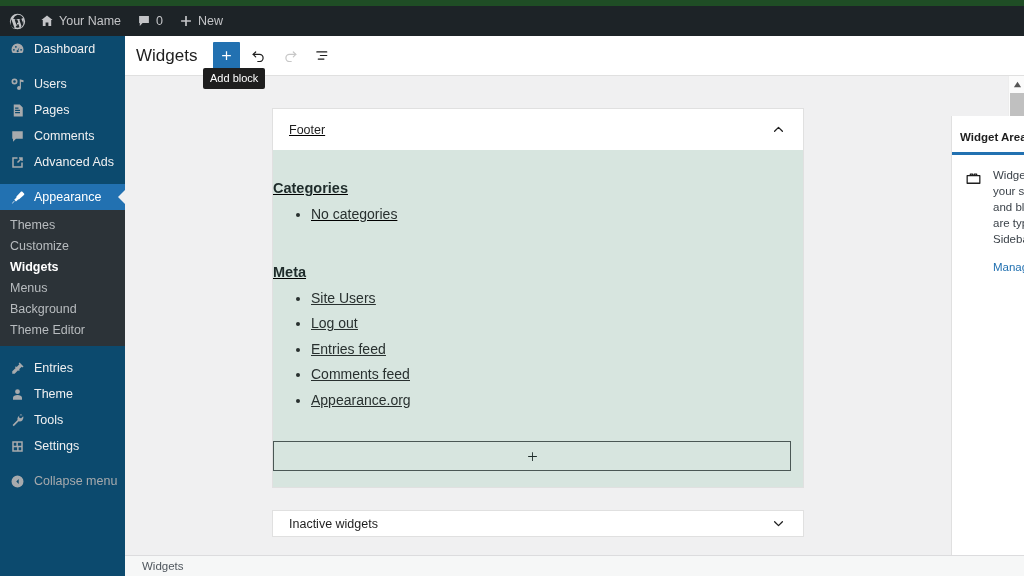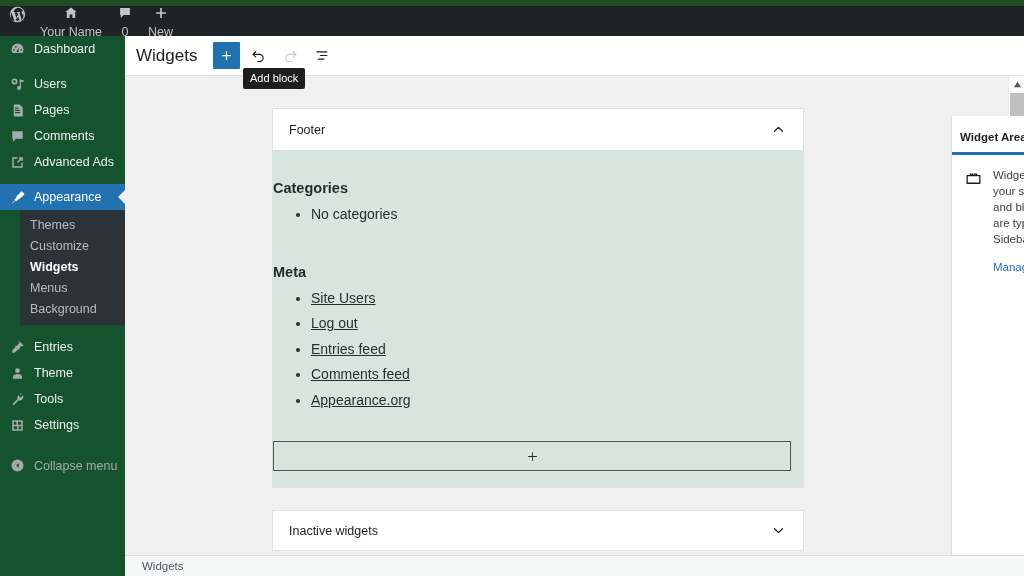--- a/index.html
+++ b/index.html
@@ -18,57 +18,57 @@
   }
 
   
   .adminbar {
     position: absolute; top: 6px; left: 0; width: 1024px; height: 30px;
     background: #1d2327; display: flex; align-items: center;
     color: #c3c4c7; font-size: 12.5px;
   }
   .ab-item {
     display: flex; align-items: center; gap: 5px;
-    height: 30px; padding: 0 8px; color: #c3c4c7; white-space: nowrap; flex-direction: column;
+    height: 30px; padding: 0 8px; color: #c3c4c7; white-space: nowrap;
   }
   .ab-item.logo { padding-left: 9px; padding-right: 6px; }
   .ab-ico { display: inline-flex; align-items: center; justify-content: center; }
   .ab-ico svg { display: block; }
 
   
   .adminmenu {
     position: absolute; top: 36px; left: 0; width: 125px; height: 540px;
-    background: #14532d; color: #f0f0f1; font-size: 12.5px;
+    background: #0c4a6e; color: #f0f0f1; font-size: 12.5px;
   }
   .menu-item {
     position: relative;
     display: flex; align-items: center; gap: 9px;
     height: 26px; padding-left: 9px; color: #f0f0f1;
   }
   .menu-item .mi-icon { width: 16px; display: flex; align-items: center; justify-content: center; color: #a7aaad; }
   .menu-item .mi-icon svg { display: block; }
   .menu-item.current {
     background: #2271b1; color: #fff; font-weight: normal;
   }
   .menu-item.current .mi-icon { color: #fff; }
   .menu-item.current .arrow {
     position: absolute; right: -1px; top: 50%; transform: translateY(-50%);
     width: 0; height: 0;
     border-top: 8px solid transparent;
     border-bottom: 8px solid transparent;
     border-right: 8px solid #f0f0f1;
   }
   .menu-gap { height: 9px; }
-  .submenu { background: #2c3338; padding: 4px 0 6px 0; margin-left: 20px; }
+  .submenu { background: #2c3338; padding: 4px 0 6px 0; }
   .submenu-item {
     display: block; padding: 2.5px 0 2.5px 10px;
     font-size: 12.5px; color: #b8bcbf; line-height: 16px;
   }
   .submenu-item.current { color: #fff; font-weight: bold; }
-  .menu-item.dim { color: #a7aaad; align-items: flex-end; }
+  .menu-item.dim { color: #a7aaad; }
 
   
   .main {
     position: absolute; top: 36px; left: 125px;
     width: 899px; height: 540px; background: #fff; overflow: hidden;
   }
 
   
   .edheader {
     position: relative; height: 40px; background: #fff;
@@ -80,36 +80,37 @@
     width: 28px; height: 28px; display: flex; align-items: center;
     justify-content: center; background: none; border: none; color: #1e1e1e;
   }
   .tbtn.primary { background: #2271b1; color: #fff; border-radius: 1px; width: 27px; height: 27px; }
   .tbtn.disabled { color: #c7c7c7; }
   .tbtn svg { display: block; }
   .tooltip {
     position: absolute; left: 78px; top: 32px;
     background: #1e1e1e; color: #fff; font-size: 11px;
     padding: 4px 7px; white-space: nowrap; border-radius: 2px;
-    z-index: 30; line-height: 13px; margin-left: 40px;
+    z-index: 30; line-height: 13px;
   }
 
   
   .canvas {
     position: absolute; top: 40px; left: 0; right: 0; bottom: 0;
     background: #f0f0f1; overflow: hidden;
   }
   .canvas-scroll {
     position: absolute; top: 0; left: 0; width: 826px; height: 500px;
     padding-top: 32px;
   }
 
   .widget-area {
     width: 532px; margin: 0 auto; background: #fff;
     border: 1px solid #e0e0e0;
+    text-decoration: underline;
   }
   .wa-header {
     height: 41px; display: flex; align-items: center; justify-content: space-between;
     padding: 0 16px; background: #fff;
   }
   .wa-title { font-size: 12.5px; color: #1e1e1e; }
   .chev { color: #1e1e1e; display: flex; align-items: center; }
   .chev svg { display: block; }
   .wa-body {
     background: #d7e5df; padding: 30px 12px 16px 0;
@@ -126,21 +127,21 @@
   .gap-md { height: 28px; }
   .appender {
     margin-top: 0px; height: 30px; border: 1px solid #4a5755;
     display: flex; align-items: center; justify-content: center;
     color: #1e2b2a; background: transparent;
   }
   .appender svg { display: block; }
 
   .wa-collapsed {
     width: 532px; margin: 22px auto 8px auto; background: #fff;
-    border: 1px solid #e0e0e0; height: 41px;
+    border: 1px solid #e0e0e0; height: 27px;
     display: flex; align-items: center; justify-content: space-between;
     padding: 0 16px;
   }
 
   
   .scrollbar {
     position: absolute; top: 0; right: 0; width: 16px; height: 500px;
     background: #fbfbfb; border-left: 1px solid #ededed;
   }
   .sb-arrow {
@@ -287,20 +288,21 @@
       <span>Appearance</span>
       <span class="arrow"></span>
     </div>
 
     <div class="submenu">
       <span class="submenu-item">Themes</span>
       <span class="submenu-item">Customize</span>
       <span class="submenu-item current">Widgets</span>
       <span class="submenu-item">Menus</span>
       <span class="submenu-item">Background</span>
+      <span class="submenu-item">Theme Editor</span>
     </div>
 
     <div class="menu-gap"></div>
 
     <div class="menu-item">
       <span class="mi-icon">
         <svg width="15" height="15" viewBox="0 0 20 20" fill="currentColor">
           <path d="M12.8 2l-1.3 1.3 1 1-3.6 3.6-1-1L6.6 8.2l1 1L3 13.8V17h3.2l4.6-4.6 1 1 1.3-1.3-1-1L15.7 7.5l1 1L18 7.2 12.8 2z"></path>
         </svg>
       </span>

